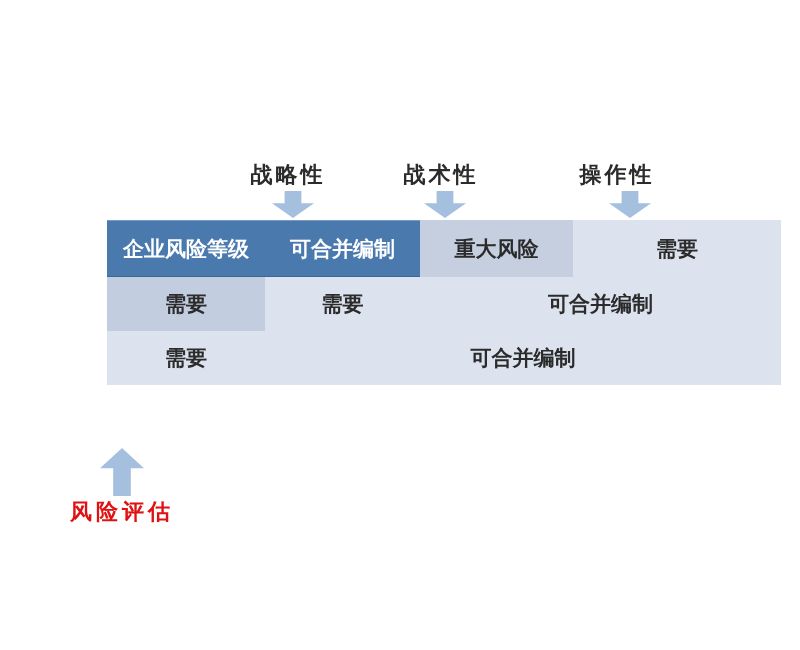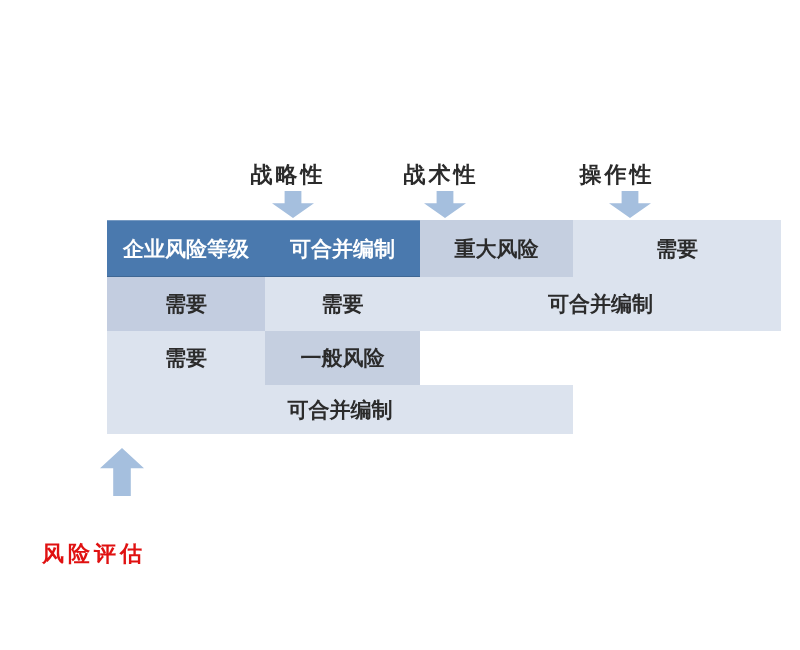--- a/index.html
+++ b/index.html
@@ -78,27 +78,26 @@
   .cell.highlight {
     background: var(--highlight-cell-bg, #c3cde0);
   }
   .span2 { grid-column: span 2; }
   .span3 { grid-column: span 3; }
 
   
   .annotation {
     position: absolute;
     width: 160px;
-    text-align: left;
+    text-align: center;
     font-size: 22px;
     font-weight: bold;
     color: var(--annotation-text, #e01111);
     font-family: "DejaVu Serif", "Liberation Serif", serif;
     letter-spacing: 4px;
-    margin-top: 42px;
   }
 </style>
 </head>
 <body>
 
 <div id="canvas">
 
   <div class="plan-type-label" style="left:218px; top:160px;">战略性</div>
   <div class="plan-type-label" style="left:371px; top:160px;">战术性</div>
   <div class="plan-type-label" style="left:547px; top:160px;">操作性</div>
@@ -113,20 +112,19 @@
     <div class="cell header">可合并编制</div>
 
     <div class="cell rowlabel">重大风险</div>
     <div class="cell">需要</div>
     <div class="cell highlight">需要</div>
     <div class="cell">需要</div>
 
     <div class="cell span2">可合并编制</div>
     <div class="cell">需要</div>
 
-    <div class="cell rowlabel">一般风险</div>
     <div class="cell span3">可合并编制</div>
   </div>
 
   <div class="arrow-up" style="left:100px; top:448px;"></div>
   <div class="annotation" style="left:42px; top:497px;">风险评估</div>
 
 </div>
 
 </body></html>

